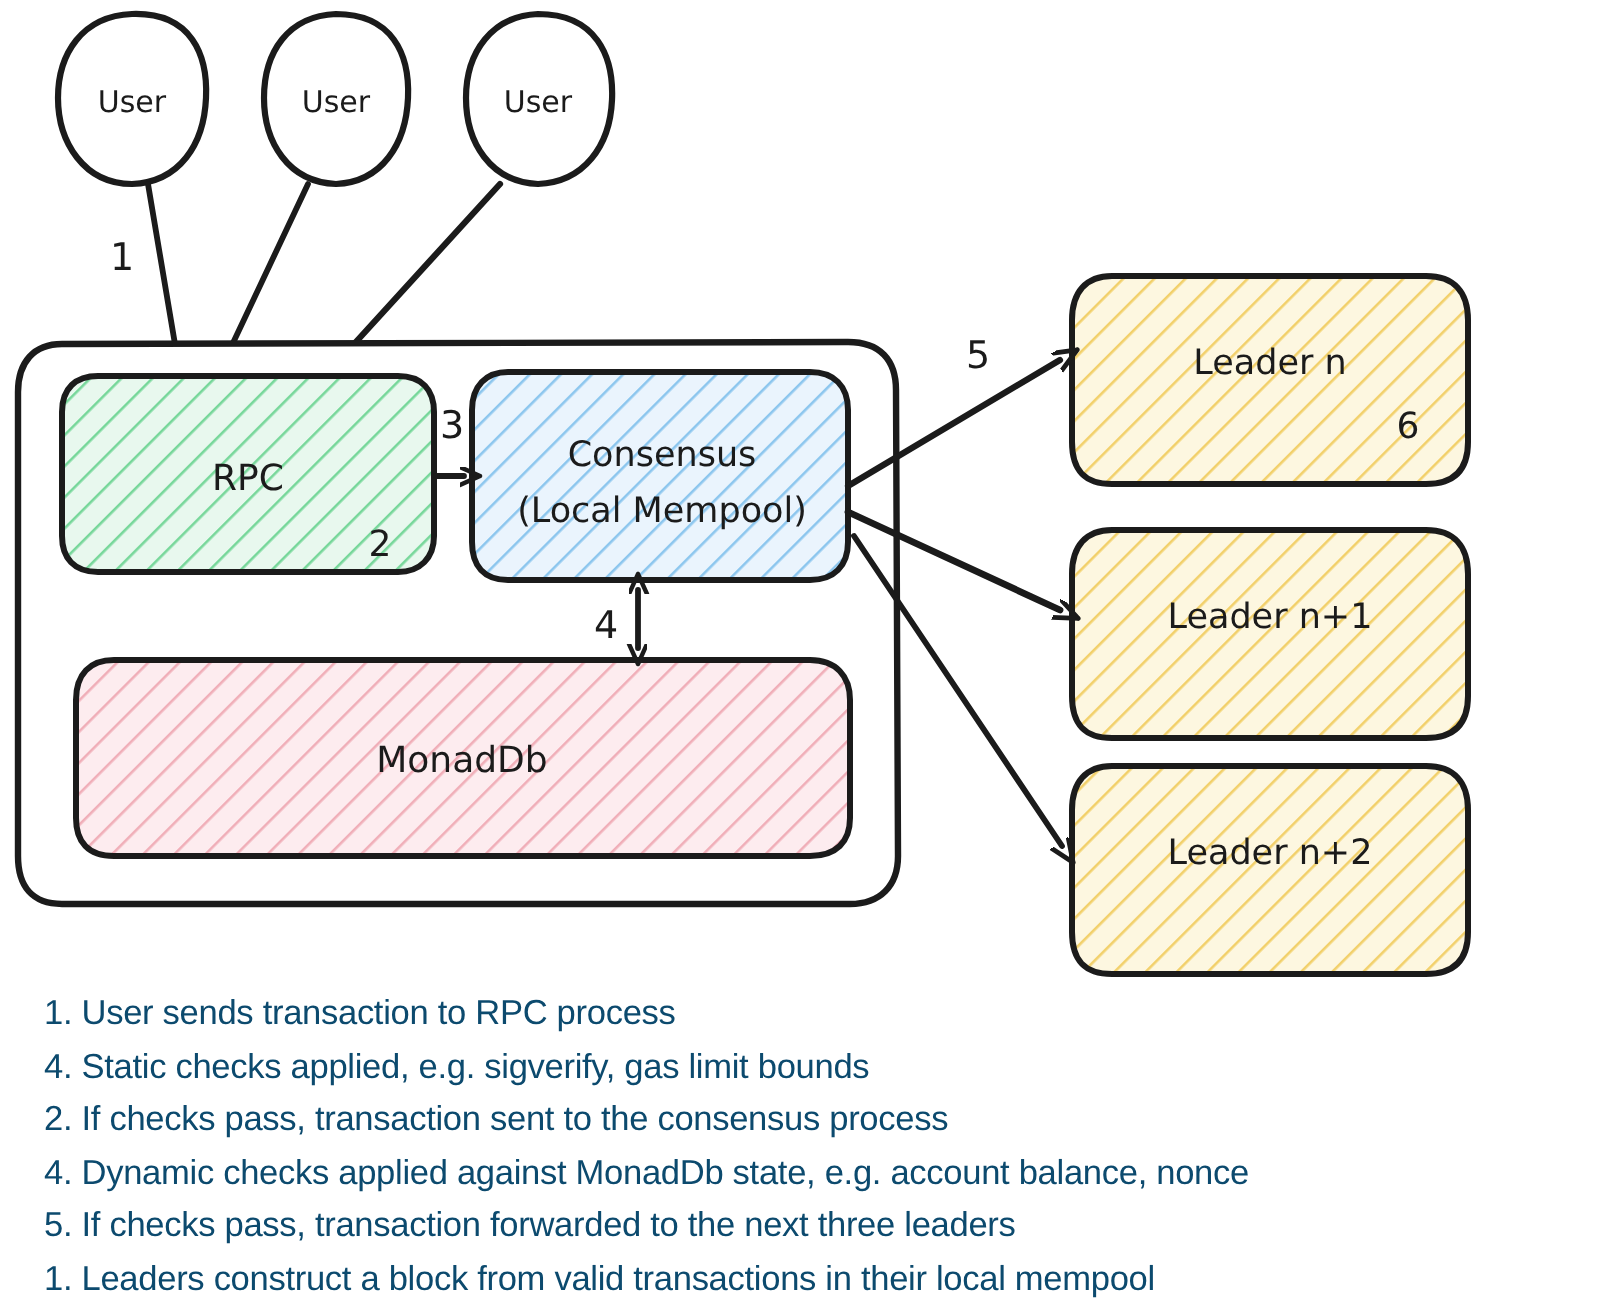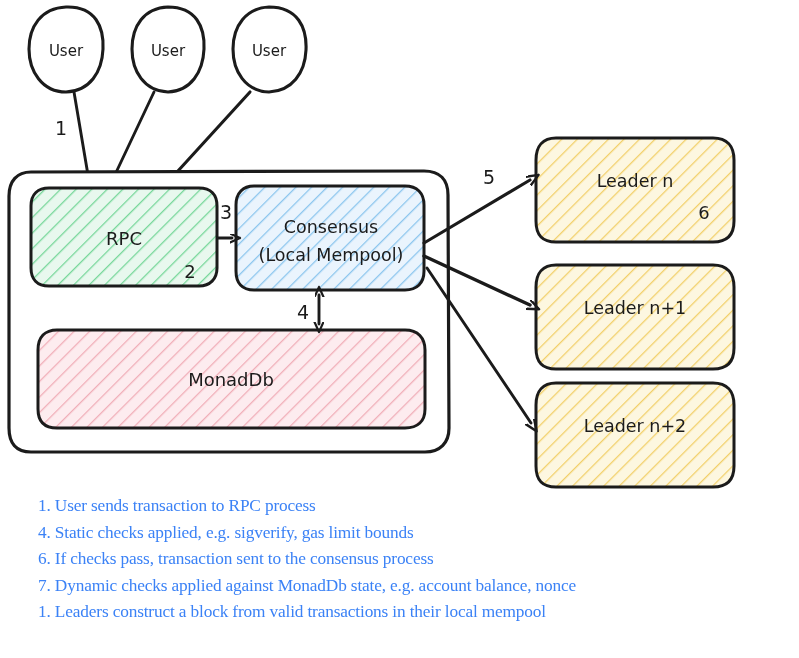--- a/index.html
+++ b/index.html
@@ -7,27 +7,26 @@
     width:799px;height:658px;overflow:hidden;
     font-family:"DejaVu Sans", sans-serif;
     color:#1b1b1b;
   }
   #stage{position:relative;width:799px;height:554px;}
   #canvas{position:absolute;left:0;top:0;width:799px;height:658px;}
   .legend{
     position:absolute;left:22px;top:493px;width:770px;
   }
   .legend-item{
-    font-family:Liberation Serif, serif;
+    font-family:Liberation Sans, sans-serif;
     font-size:17.3px;
     line-height:26.6px;
-    color:#3b82f6;
+    color:#0c4a6e;
     white-space:nowrap;
     letter-spacing:-0.15px;
-    margin-left:16px;
   }
 </style>
 </head>
 <body>
 
 <div id="stage">
 
   <svg id="canvas" viewBox="0 0 799 658">
     <defs>
       <pattern id="hatch-green" width="11" height="11" patternTransform="rotate(45)" patternUnits="userSpaceOnUse">
@@ -125,18 +124,19 @@
     <path d="M 424 243 L 530 180" fill="none" stroke="#1b1b1b" stroke-width="3.1" stroke-linecap="round" marker-end="url(#ah)"></path>
     <path d="M 424 256 L 530 305" fill="none" stroke="#1b1b1b" stroke-width="3.4" stroke-linecap="round" marker-end="url(#ah)"></path>
     <path d="M 427 268 L 531 423" fill="none" stroke="#1b1b1b" stroke-width="2.9" stroke-linecap="round" marker-end="url(#ah)"></path>
 
     <text x="489" y="184" text-anchor="middle" font-family="'DejaVu Sans',sans-serif" font-size="19" fill="#1b1b1b">5</text>
   </svg>
 
   <div class="legend">
     <div class="legend-item">1. User sends transaction to RPC process</div>
     <div class="legend-item">4. Static checks applied, e.g. sigverify, gas limit bounds</div>
-    <div class="legend-item">6. If checks pass, transaction sent to the consensus process</div>
-    <div class="legend-item">7. Dynamic checks applied against MonadDb state, e.g. account balance, nonce</div>
+    <div class="legend-item">2. If checks pass, transaction sent to the consensus process</div>
+    <div class="legend-item">4. Dynamic checks applied against MonadDb state, e.g. account balance, nonce</div>
+    <div class="legend-item">5. If checks pass, transaction forwarded to the next three leaders</div>
     <div class="legend-item">1. Leaders construct a block from valid transactions in their local mempool</div>
   </div>
 
 </div>
 
 </body></html>

